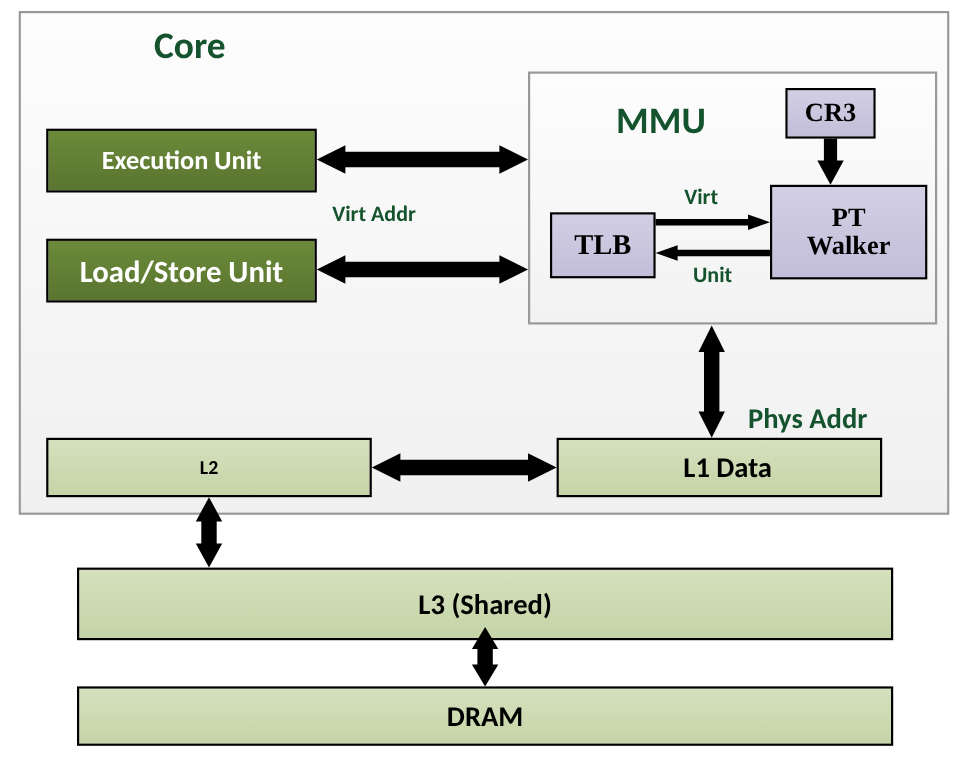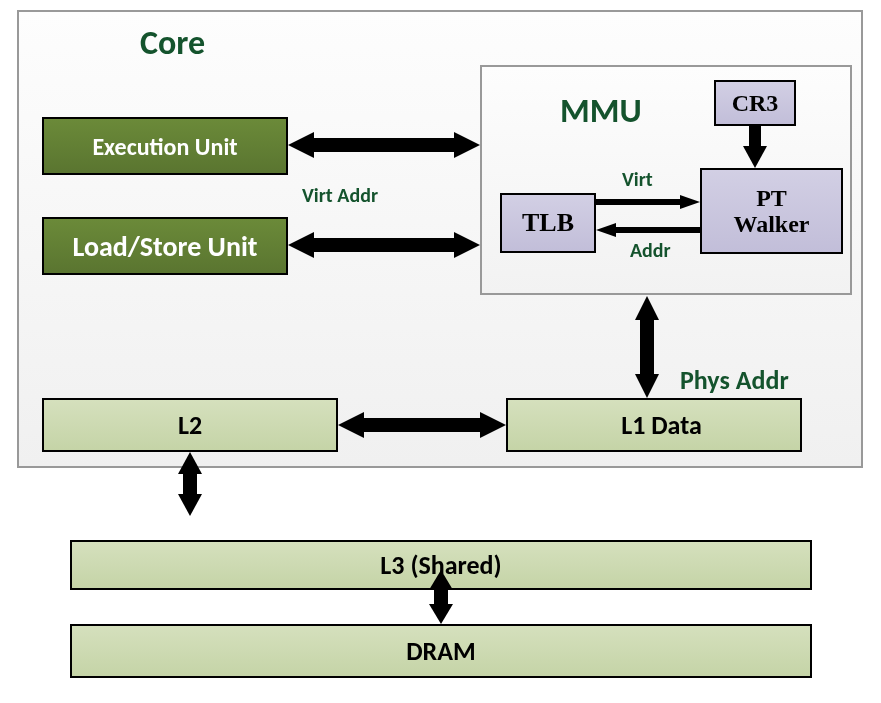--- a/index.html
+++ b/index.html
@@ -75,31 +75,31 @@
 <div class="box purple" style="left:500px; top:193px; width:96px; height:60px; font-size:26px;">
   <span>TLB</span>
 </div>
 
 <div class="box purple" style="left:700px; top:168px; width:143px; height:86px; font-size:24px; line-height:1.1; text-align:center;">
   <span style="white-space:pre-line;">PT
 Walker</span>
 </div>
 
 <div class="label" style="left:622px; top:167px; font-size:20px;">Virt</div>
-<div class="label" style="left:630px; top:238px; font-size:20px;">Addr</div>
+<div class="label" style="left:630px; top:238px; font-size:20px;">Unit</div>
 
-<div class="box green-light" style="left:42px; top:398px; width:296px; height:54px; font-size:26px;">
+<div class="box green-light" style="left:42px; top:398px; width:296px; height:54px; font-size:18px;">
   <span>L2</span>
 </div>
 
 <div class="box green-light" style="left:506px; top:398px; width:296px; height:54px; font-size:26px;padding-left:15px;">
   <span>L1 Data</span>
 </div>
 
-<div class="box green-light" style="left:70px; top:540px; width:742px; height:50px; font-size:26px;">
+<div class="box green-light" style="left:70px; top:516px; width:742px; height:66px; font-size:26px;">
   <span>L3 (Shared)</span>
 </div>
 
 <div class="box green-light" style="left:70px; top:624px; width:742px; height:54px; font-size:26px;">
   <span>DRAM</span>
 </div>
 
 <div class="label" style="left:302px; top:183px; font-size:20px;">Virt Addr</div>
 
 <div class="label" style="left:680px; top:335px; font-size:26px;margin-top:29px;">Phys Addr</div>

